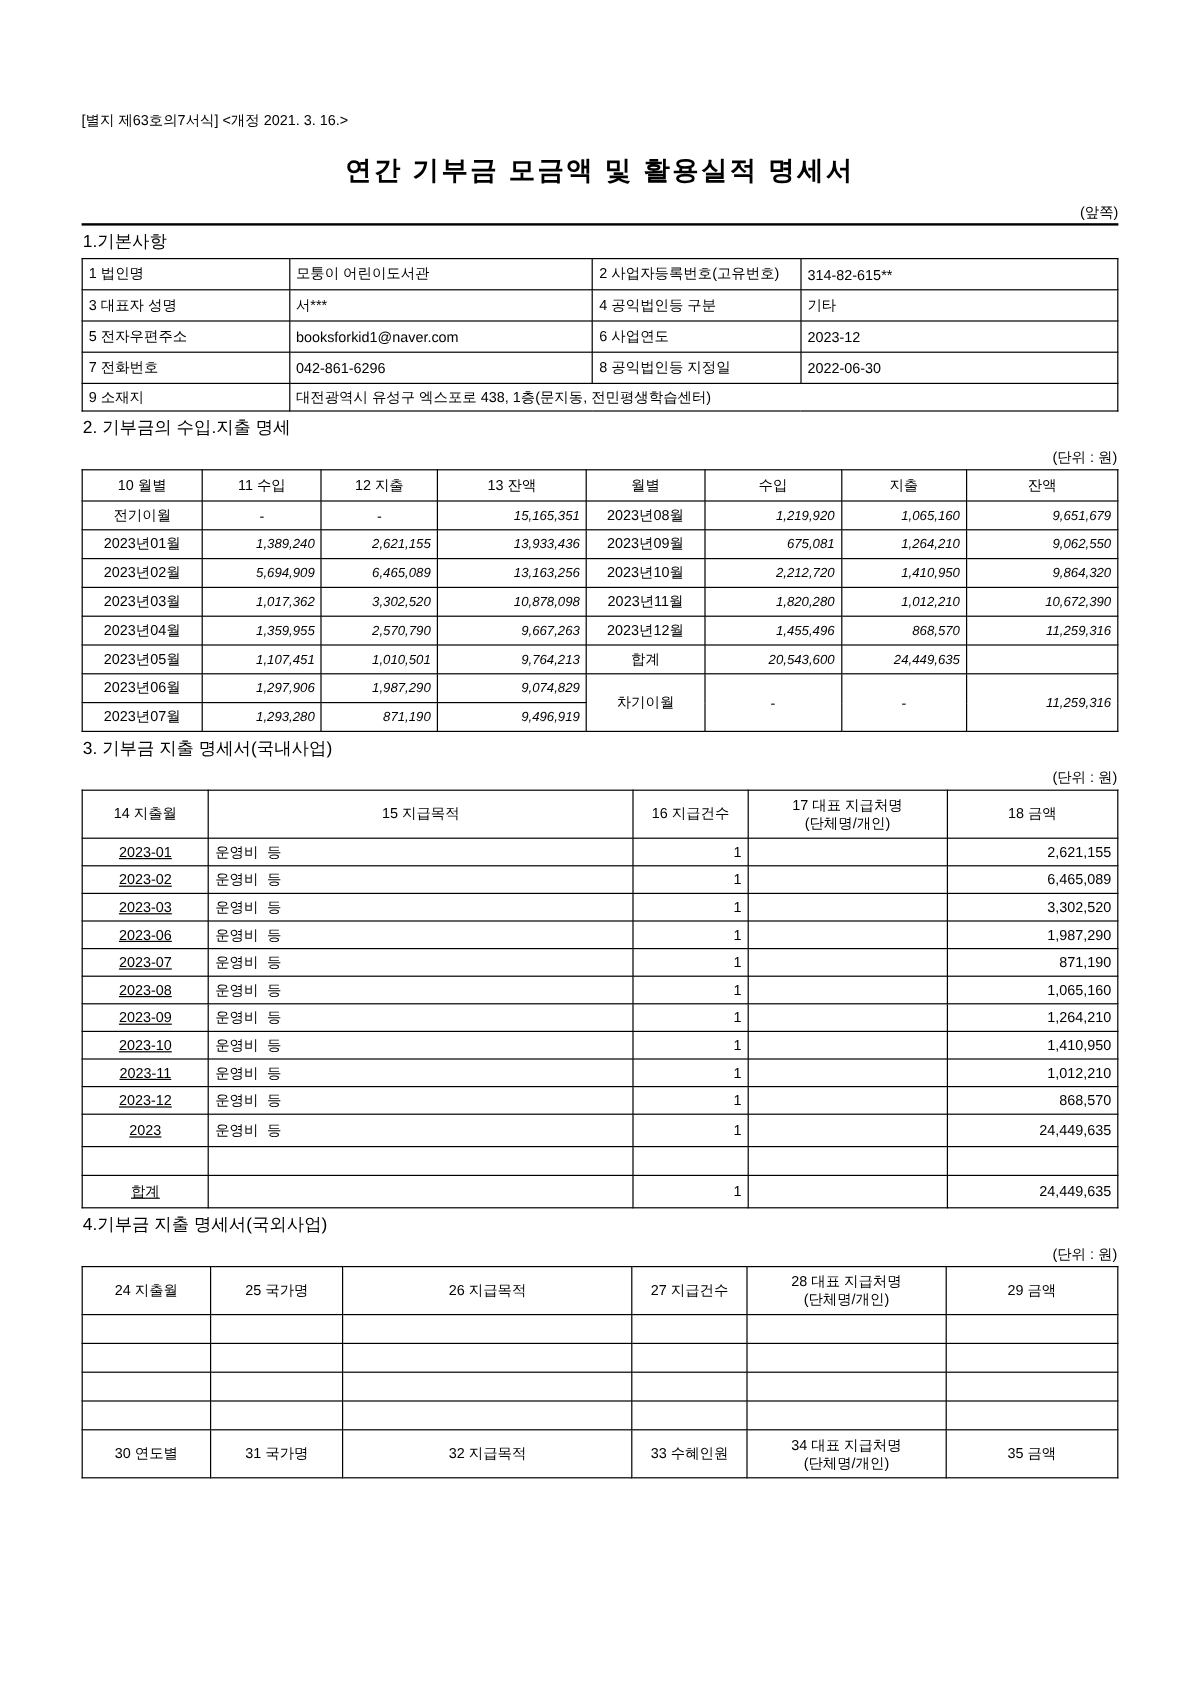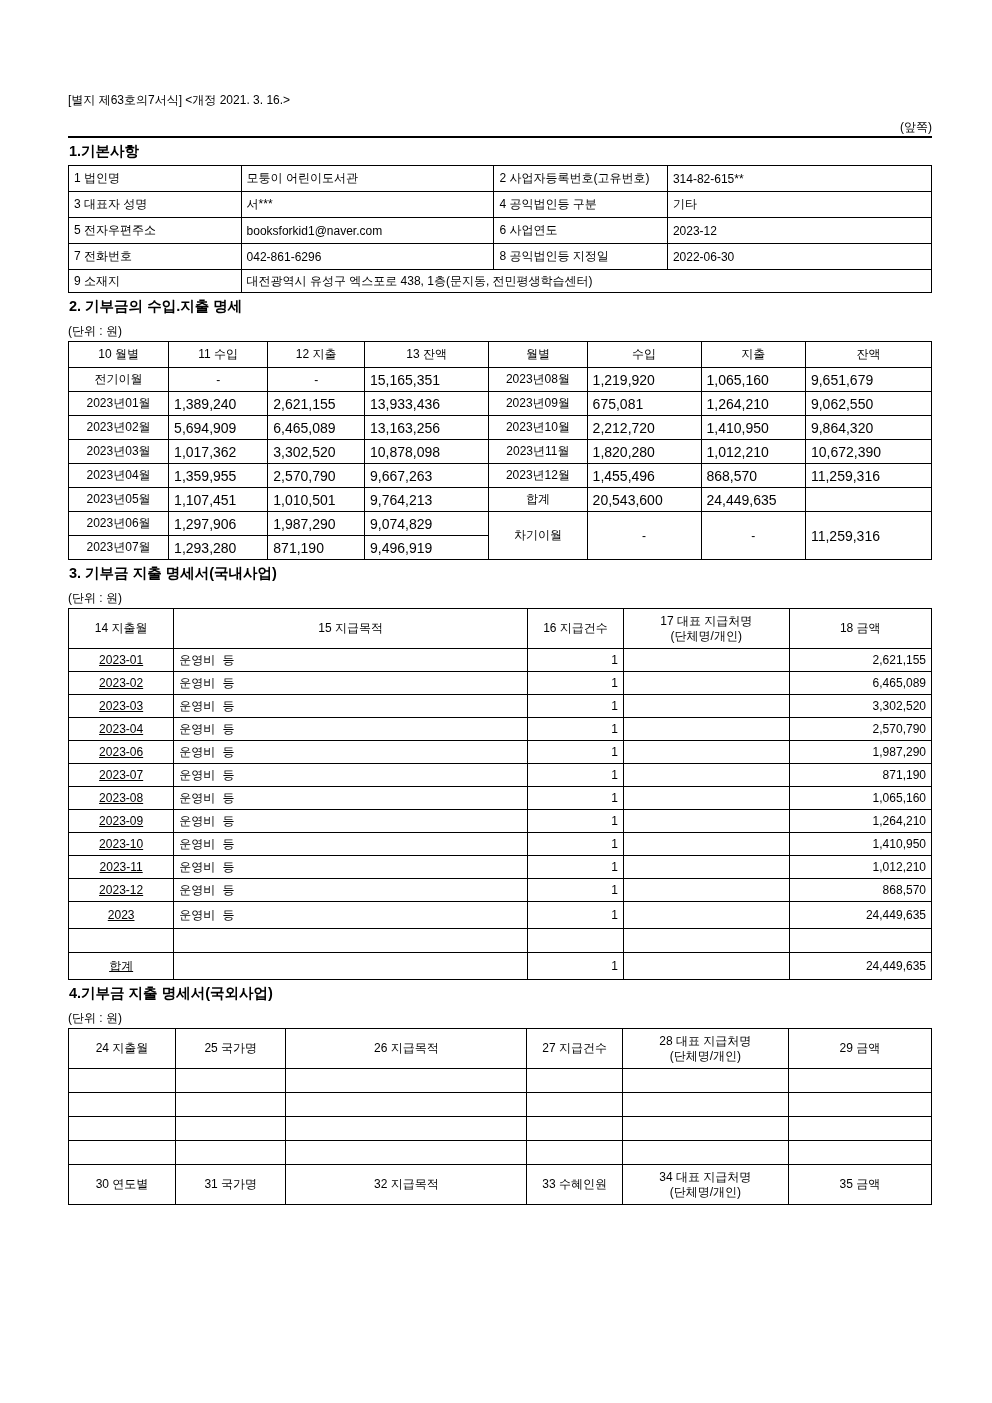--- a/index.html
+++ b/index.html
@@ -14,60 +14,61 @@
   .page { padding: 93px 60px 0 68px; }
 
   .legal-ref { font-size: 12px; line-height: 14px; }
   .doc-title {
     font-size: 22px; font-weight: bold; text-align: center;
     margin-top: 20px; letter-spacing: 2px;
   }
   .side-label { text-align: right; font-size: 12px; margin-top: 13px; line-height: 14px; }
   .top-rule { border-top: 2px solid #000; margin-top: 2px; }
 
-  .sec-heading { font-size: 14.5px; font-weight: bold; padding: 4px 0 4px 1px; }
-  .unit-label { text-align: left; font-size: 12px; padding: 4px 1px 3px 0; line-height: 14px; }
+  .sec-heading { font-size: 14.5px; font-weight: normal; padding: 4px 0 4px 1px; }
+  .unit-label { text-align: right; font-size: 12px; padding: 4px 1px 3px 0; line-height: 14px; }
 
   table { width: 100%; border-collapse: collapse; table-layout: fixed; }
   td {
     border: 1.5px solid #000;
     font-size: 12px;
     padding: 0 5px;
     white-space: nowrap; overflow: hidden;
     vertical-align: middle;
   }
 
   
   .info-table td { height: 26px; text-align: left; }
   .info-table tr.addr-row td { height: 23px; }
 
   
   .ledger-table td { height: 24px; text-align: center; }
   .ledger-table tr.hdr td { height: 26px; font-size: 12px; }
-  .ledger-table td.num { text-align: left; font-size: 14px; }
+  .ledger-table td.num { text-align: right; font-size: 11px; font-style: italic; }
   .ledger-table td.dash { text-align: center; font-size: 12px; }
 
   
   .detail-table td { height: 23px; }
   .detail-table tr.hdr td {
     height: 40px; text-align: center; white-space: normal;
     line-height: 1.25; font-size: 12px;
   }
   .detail-table td.mon  { text-align: center; text-decoration: underline; }
   .detail-table td.txt  { text-align: left; font-family: Liberation Mono, monospace; }
   .detail-table td.num  { text-align: right; }
   .detail-table tr.tall td { height: 27px; }
   .detail-table tr.blank td { height: 24px; }
 </style>
 </head>
 <body>
 
 <div class="page">
 
   <div class="legal-ref">[별지 제63호의7서식] &lt;개정 2021. 3. 16.&gt;</div>
+  <div class="doc-title">연간 기부금 모금액 및 활용실적 명세서</div>
   <div class="side-label">(앞쪽)</div>
   <div class="top-rule"></div>
 
   <div class="sec-heading">1.기본사항</div>
   <table class="info-table">
     <colgroup>
         <col style="width:20%">
         <col style="width:29.3%">
         <col style="width:20.1%">
         <col style="width:30.6%">
@@ -240,27 +241,20 @@
         <td class="num">6,465,089</td>
       </tr>
       <tr>
         <td class="mon">2023-03</td>
         <td class="txt">운영비 등</td>
         <td class="num">1</td>
         <td></td>
         <td class="num">3,302,520</td>
       </tr>
       <tr>
-        <td class="mon">2023-04</td>
-        <td class="txt">운영비 등</td>
-        <td class="num">1</td>
-        <td></td>
-        <td class="num">2,570,790</td>
-      </tr>
-      <tr>
         <td class="mon">2023-06</td>
         <td class="txt">운영비 등</td>
         <td class="num">1</td>
         <td></td>
         <td class="num">1,987,290</td>
       </tr>
       <tr>
         <td class="mon">2023-07</td>
         <td class="txt">운영비 등</td>
         <td class="num">1</td>

